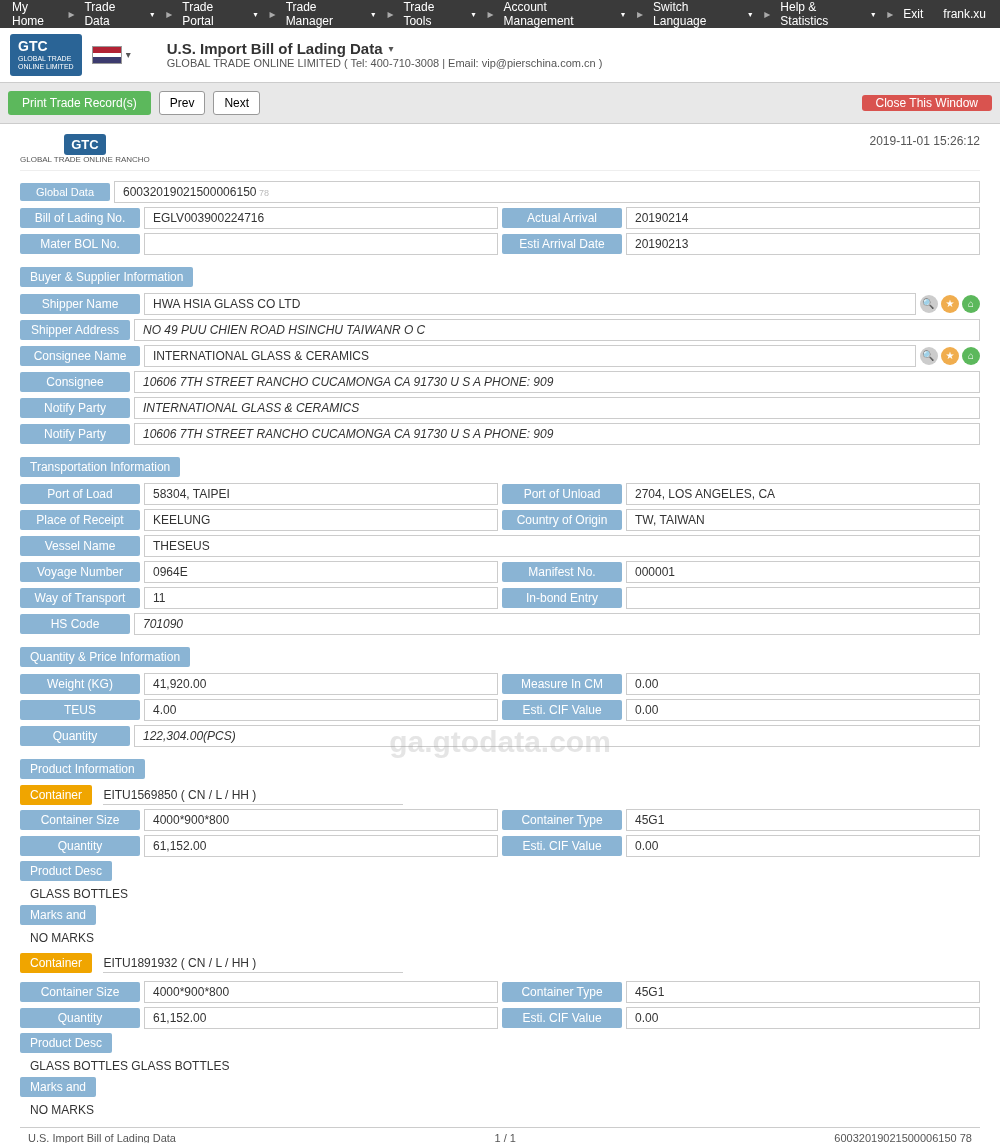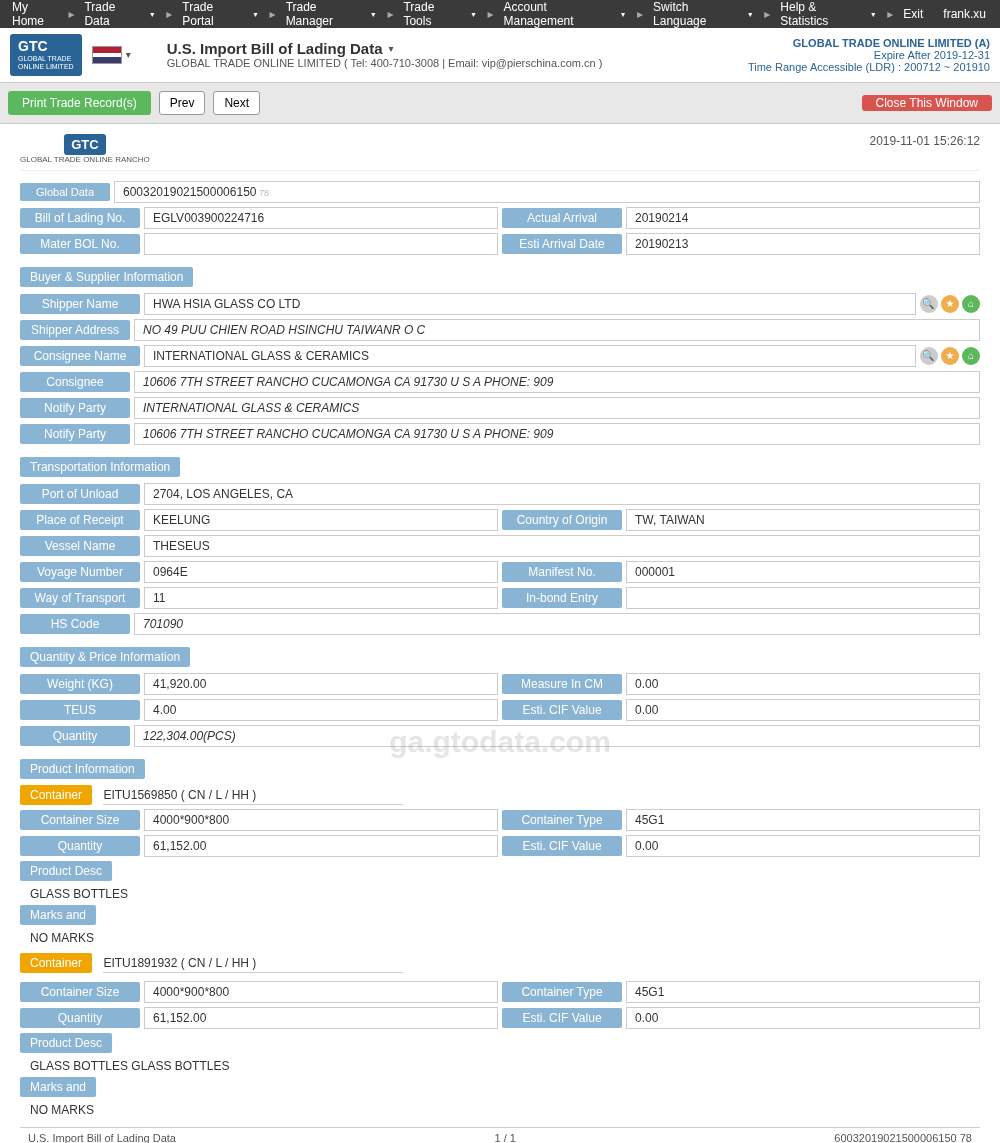--- a/index.html
+++ b/index.html
@@ -109,25 +109,20 @@
       <span style="font-size:10px;color:#555">▾</span>
     </div>
   </div>
   <div class="header-title">
     <div style="display:flex;align-items:center;gap:6px">
       <span style="font-size:15px;font-weight:bold;color:#333">U.S. Import Bill of Lading Data</span>
       <span style="font-size:10px;color:#555">▾</span>
     </div>
     <div style="font-size:11px;color:#555">GLOBAL TRADE ONLINE LIMITED ( Tel: 400-710-3008  |  Email: vip@pierschina.com.cn )</div>
   </div>
-  <div class="header-right">
-    <div style="font-weight:bold;color:#2a6496">GLOBAL TRADE ONLINE LIMITED (A)</div>
-    <div>Expire After 2019-12-31</div>
-    <div>Time Range Accessible (LDR) : 200712 ~ 201910</div>
-  </div>
 </div>
 
 <div class="toolbar">
   <button class="btn-print">Print Trade Record(s)</button>
   <button class="btn-nav">Prev</button>
   <button class="btn-nav">Next</button>
   <button class="btn-close">Close This Window</button>
 </div>
 
 <div class="record-container">
@@ -218,20 +213,24 @@
   <div class="full-row">
     <div class="info-label">Notify Party</div>
     <div class="info-value">10606 7TH STREET RANCHO CUCAMONGA CA 91730 U S A PHONE: 909</div>
   </div>
 
   
   <div class="section-header">Transportation Information</div>
 
   
   <div class="two-col">
+    <div class="col-left">
+      <div class="info-label">Port of Load</div>
+      <div class="info-value">58304, TAIPEI</div>
+    </div>
     <div class="col-right">
       <div class="info-label">Port of Unload</div>
       <div class="info-value">2704, LOS ANGELES, CA</div>
     </div>
   </div>
 
   
   <div class="two-col">
     <div class="col-left">
       <div class="info-label">Place of Receipt</div>

